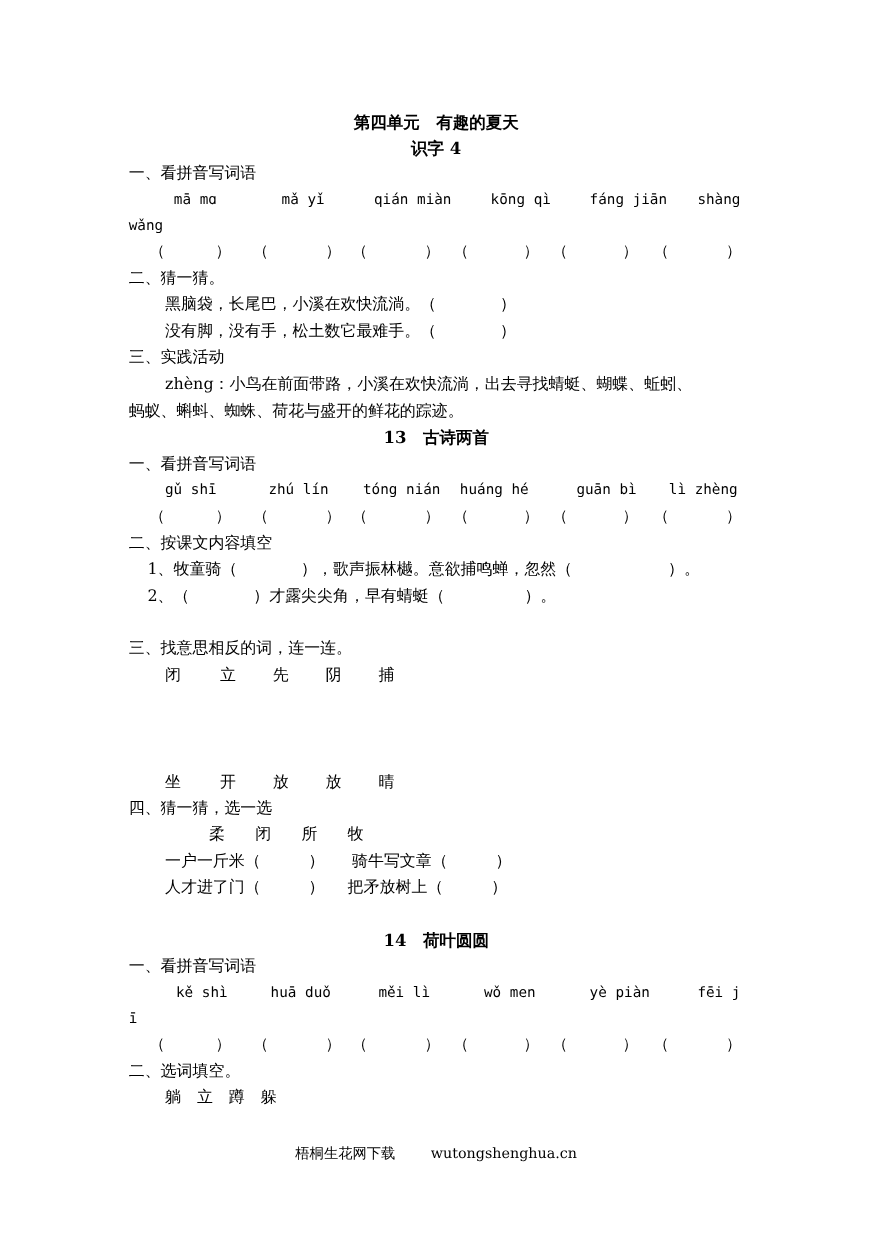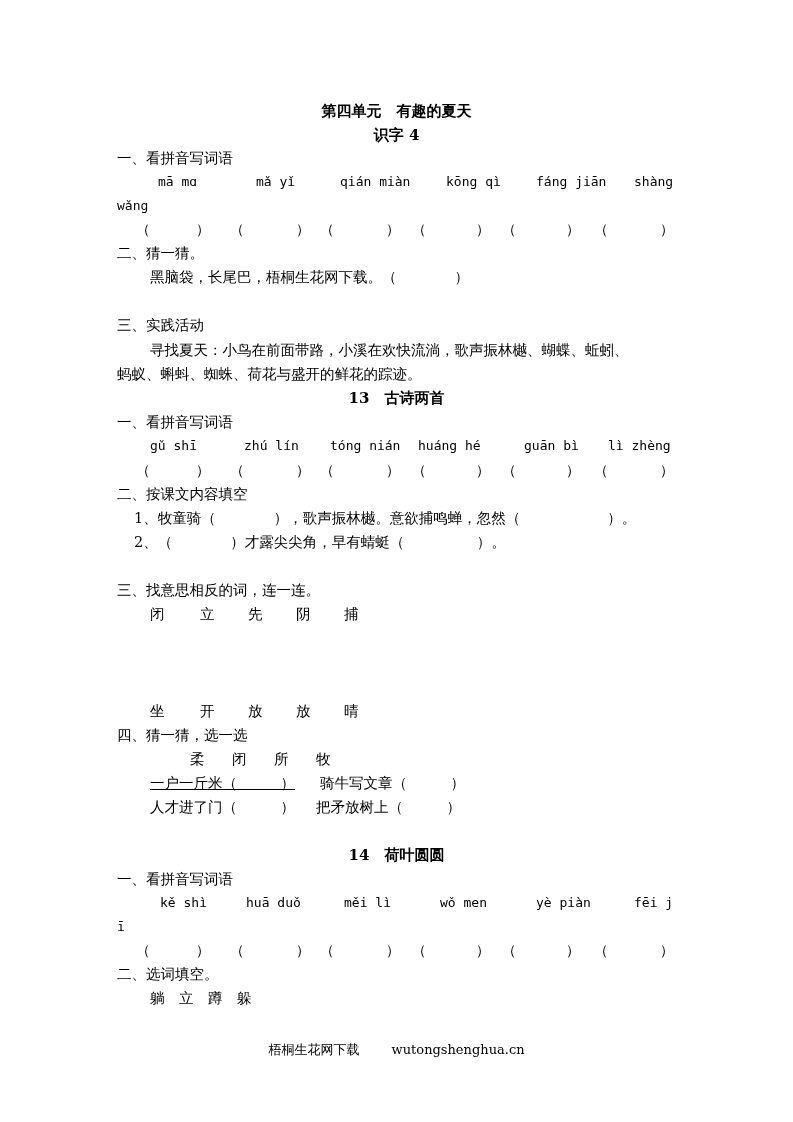--- a/index.html
+++ b/index.html
@@ -40,23 +40,24 @@
     <span class="paren" style="top:219px;left:386px;">）</span>
     <span class="paren" style="top:219px;left:412px;">（</span>
     <span class="paren" style="top:219px;left:476px;">）</span>
     <span class="paren" style="top:219px;left:502px;">（</span>
     <span class="paren" style="top:219px;left:566px;">）</span>
     <span class="paren" style="top:219px;left:594px;">（</span>
     <span class="paren" style="top:219px;left:660px;">）</span>
   </div>
 
   <div class="line" style="top:243px;font-family:Liberation Serif, serif;">二、猜一猜。</div>
-  <div class="line" style="top:267px;left:150px;">黑脑袋，长尾巴，梧桐生花网下载。（　　　　）</div>
+  <div class="line" style="top:267px;left:150px;">黑脑袋，长尾巴，小溪在欢快流淌。（　　　　）</div>
+  <div class="line" style="top:291px;left:150px;">没有脚，没有手，松土数它最难手。（　　　　）</div>
   <div class="line" style="top:315px;">三、实践活动</div>
-  <div class="line" style="top:340px;left:150px;">寻找夏天：小鸟在前面带路，小溪在欢快流淌，歌声振林樾、蝴蝶、蚯蚓、</div>
+  <div class="line" style="top:340px;left:150px;">zhèng：小鸟在前面带路，小溪在欢快流淌，出去寻找蜻蜓、蝴蝶、蚯蚓、</div>
   <div class="line" style="top:364px;text-align:center;">蚂蚁、蝌蚪、蜘蛛、荷花与盛开的鲜花的踪迹。</div>
 
   <div class="title" style="top:388px;">13　古诗两首</div>
   <div class="line" style="top:412px;">一、看拼音写词语</div>
   <div class="pinyin" style="top:436px;left:150px;text-align:right;">gǔ shī</div>
   <div class="pinyin" style="top:436px;left:244px;">zhú lín</div>
   <div class="pinyin" style="top:436px;left:330px;">tóng nián</div>
   <div class="pinyin" style="top:436px;left:418px;">huáng hé</div>
   <div class="pinyin" style="top:436px;left:524px;">guān bì</div>
   <div class="pinyin" style="top:436px;left:608px;">lì zhèng</div>
@@ -96,21 +97,21 @@
     <span class="cell" style="top:701px;left:344px;">晴</span>
   </div>
 
   <div class="line" style="top:725px;">四、猜一猜，选一选</div>
   <div>
     <span class="cell" style="top:749px;left:190px;">柔</span>
     <span class="cell" style="top:749px;left:232px;">闭</span>
     <span class="cell" style="top:749px;left:274px;">所</span>
     <span class="cell" style="top:749px;left:316px;">牧</span>
   </div>
-  <div class="line" style="top:773px;left:150px;text-decoration:underline;">一户一斤米（　　　）</div>
+  <div class="line" style="top:773px;left:150px;">一户一斤米（　　　）</div>
   <div class="line" style="top:773px;left:320px;">骑牛写文章（　　　）</div>
   <div class="line" style="top:797px;left:150px;">人才进了门（　　　）</div>
   <div class="line" style="top:797px;left:316px;">把矛放树上（　　　）</div>
 
   <div class="title" style="top:845px;">14　荷叶圆圆</div>
   <div class="line" style="top:869px;">一、看拼音写词语</div>
   <div class="pinyin" style="top:893px;left:160px;">kě shì</div>
   <div class="pinyin" style="top:893px;left:246px;">huā duǒ</div>
   <div class="pinyin" style="top:893px;left:344px;">měi lì</div>
   <div class="pinyin" style="top:893px;left:440px;">wǒ men</div>

